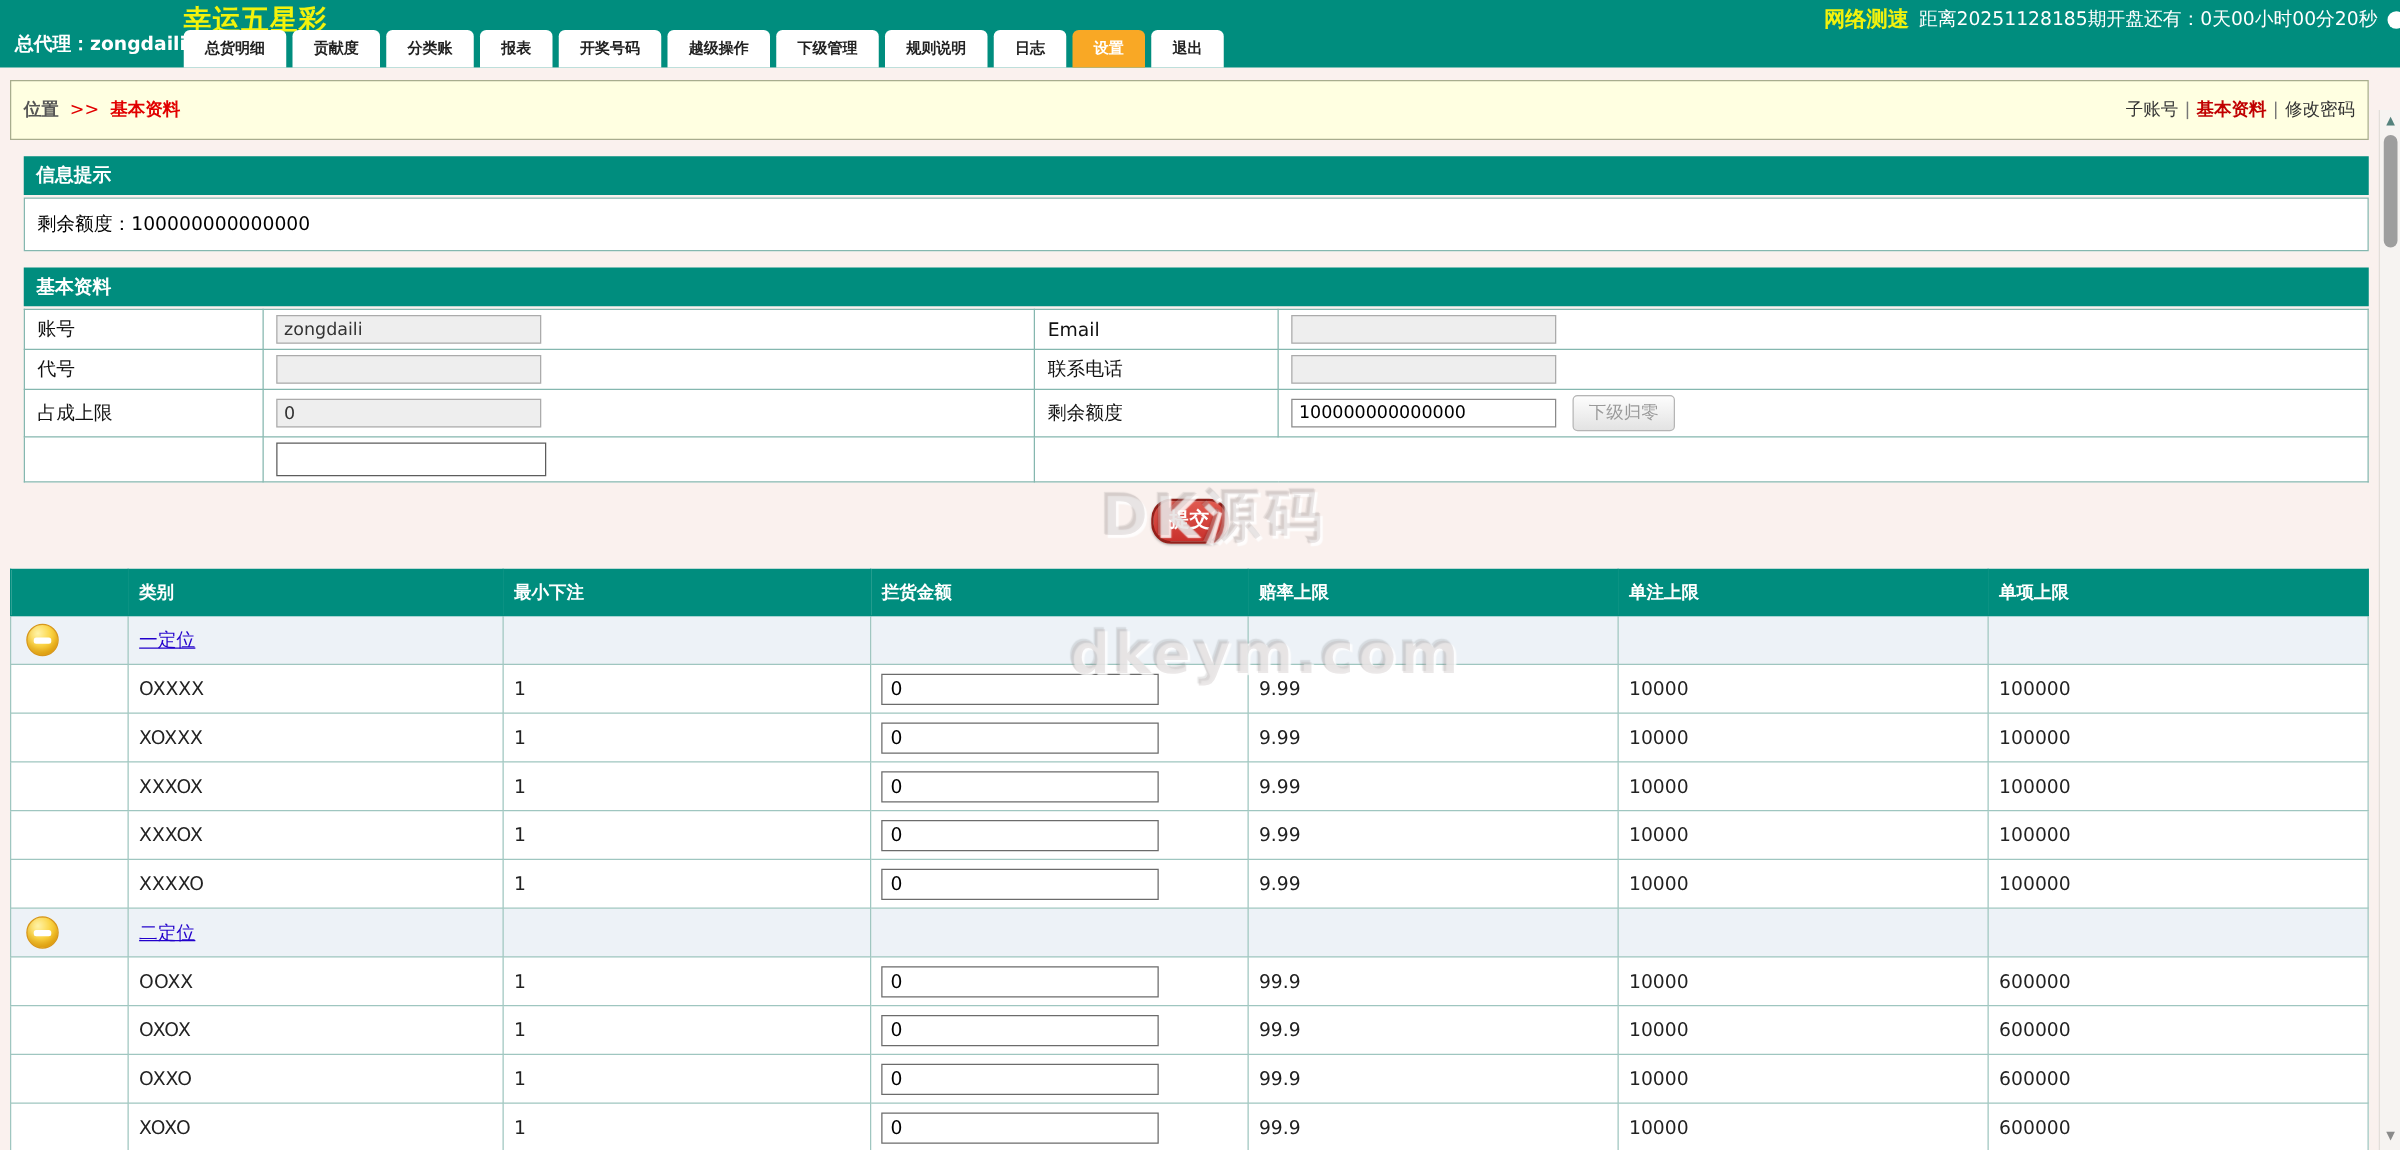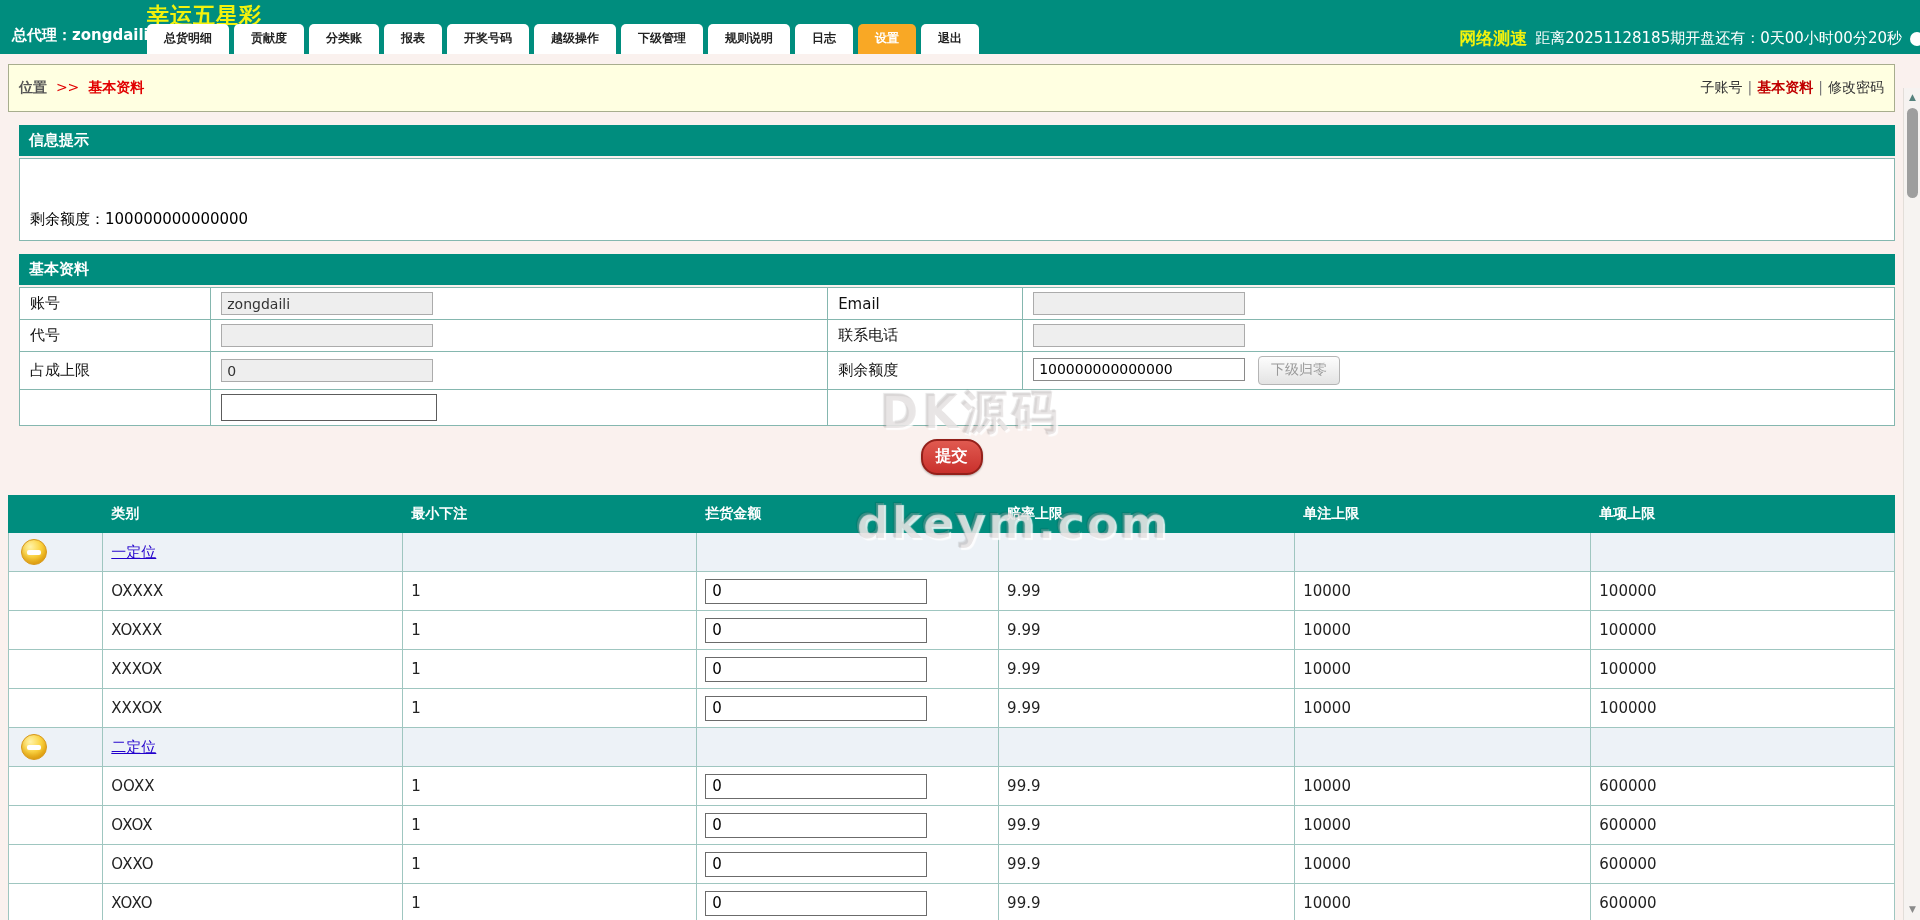--- a/index.html
+++ b/index.html
@@ -9,41 +9,41 @@
     background:#faf1ee; position:relative; font-size:15px; color:#111;
   }
   
   .header { position:absolute; top:0; left:0; width:1920px; height:54px; background:#008d7e; z-index:20; }
   .agent-label { position:absolute; left:12px; bottom:9px; color:#fff; font-weight:bold; font-size:15px; }
   .site-title { position:absolute; left:147px; top:1px; color:#f2f20c; font-weight:bold; font-size:22px; letter-spacing:1px; }
   .tabs { position:absolute; left:147px; bottom:0; display:flex; gap:5px; align-items:flex-end; }
   .tab { background:#fff; color:#222; font-weight:bold; font-size:12px; padding:6px 17px 7px 17px;
          border-radius:5px 5px 0 0; cursor:pointer; white-space:nowrap; }
   .tab.active { background:#f9a825; color:#fff; }
-  .net-area { position:absolute; right:10px; top:27px; display:flex; align-items:center; gap:8px; white-space:nowrap; }
+  .net-area { position:absolute; right:10px; top:4px; display:flex; align-items:center; gap:8px; white-space:nowrap; }
   .speed-test { color:#f2f20c; font-weight:bold; font-size:17px; }
   .countdown { color:#fff; font-size:15px; }
   .clock-icon { width:14px; height:14px; border-radius:50%; background:#fff; margin-right:-14px; flex:none; }
   
   .content { position:absolute; top:54px; left:0; right:17px; bottom:0; padding:10px 8px 0 8px; }
   
   .breadcrumb-bar { height:48px; background:#ffffe1; border:1px solid #a8ad8e; display:flex;
                     align-items:center; justify-content:space-between; padding:0 10px; font-size:14px; }
   .bc-left { color:#555; font-weight:bold; }
   .bc-sep-red { color:#e10000; font-weight:normal; margin:0 4px; }
   .bc-current { color:#e10000; }
   .bc-links { color:#333; }
   .bc-link { cursor:pointer; }
   .bc-link.active { color:#c00000; font-weight:bold; }
   .bc-links .sep { color:#777; margin:0 5px; }
   
   .section { margin-top:13px;padding-left:11px; }
   .section-header { background:#008d7e; color:#fff; font-weight:bold; font-size:15px; padding:6px 10px; }
   .section-body { background:#fff; border:1px solid #85b7af; margin-top:2px; }
-  .info-line { padding:11px 10px; font-size:15px; color:#000;margin-top:40px; }
+  .info-line { padding:11px 10px; font-size:15px; color:#000; }
   
   table.form-table { width:100%; border-collapse:collapse; background:#fff; }
   table.form-table td { border:1px solid #85b7af; height:25px; padding:4px 10px; font-size:15px; vertical-align:middle; }
   td.flabel { width:10.2%; }
   td.ffield1 { width:32.9%; }
   td.flabel2 { width:10.4%; }
   td.ffield2 { width:46.5%; }
   .tinput { width:212px; height:23px; border:1px solid #ababab; background:#eeeeee; font-size:14px;
             padding:2px 5px; color:#333; font-family:inherit; }
   .tinput.white { background:#fff; border:1px solid #8a8a8a; color:#000; }
@@ -229,20 +229,29 @@
         </tr>
         <tr>
           <td></td>
           <td>XXXOX</td>
           <td>1</td>
           <td><input class="block-input" type="text" value="0" style=""></td>
           <td>9.99</td>
           <td>10000</td>
           <td>100000</td>
         </tr>
+        <tr>
+          <td></td>
+          <td>XXXXO</td>
+          <td>1</td>
+          <td><input class="block-input" type="text" value="0" style=""></td>
+          <td>9.99</td>
+          <td>10000</td>
+          <td>100000</td>
+        </tr>
         <tr class="group-row">
           <td><span class="minus-icon"></span></td>
           <td><span class="group-link">二定位</span></td>
           <td></td>
           <td></td>
           <td></td>
           <td></td>
           <td></td>
         </tr>
         <tr>

